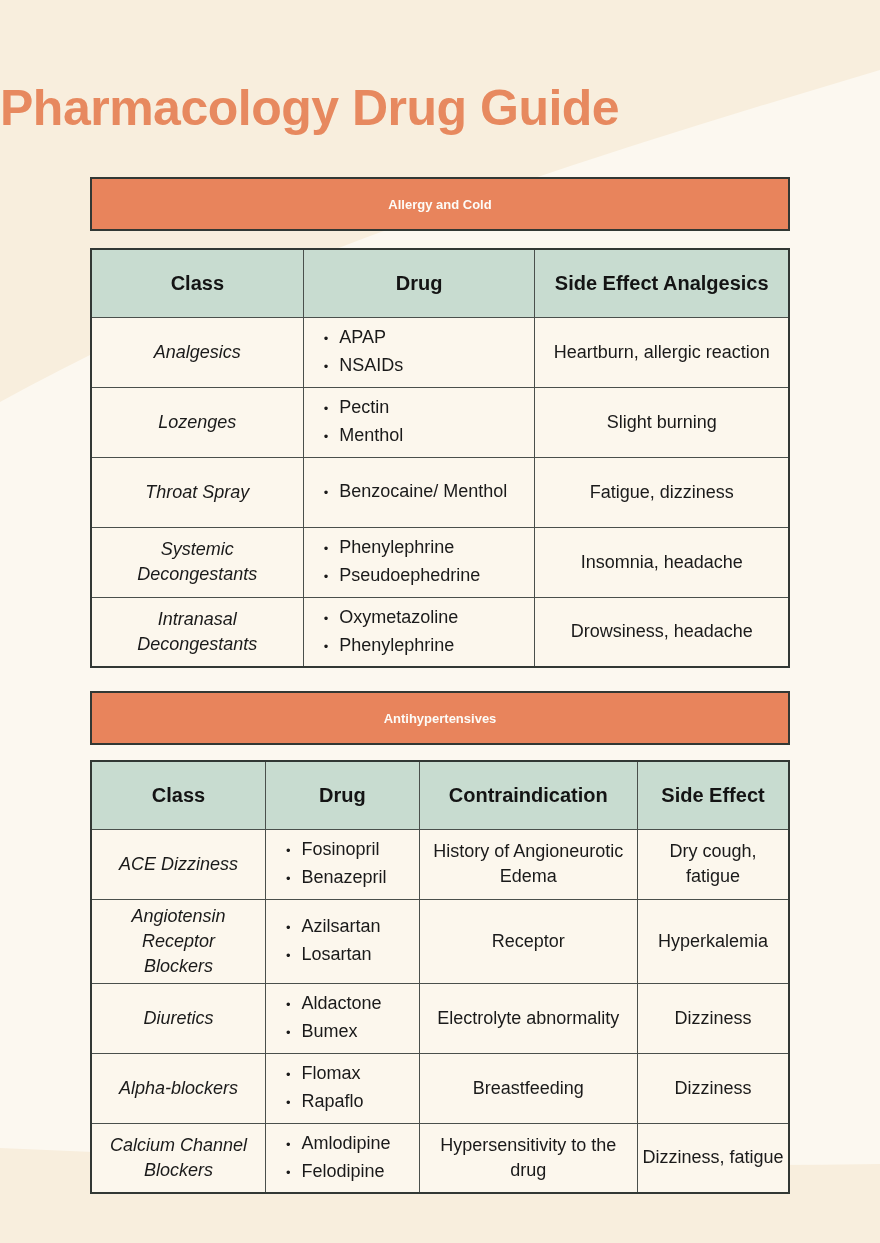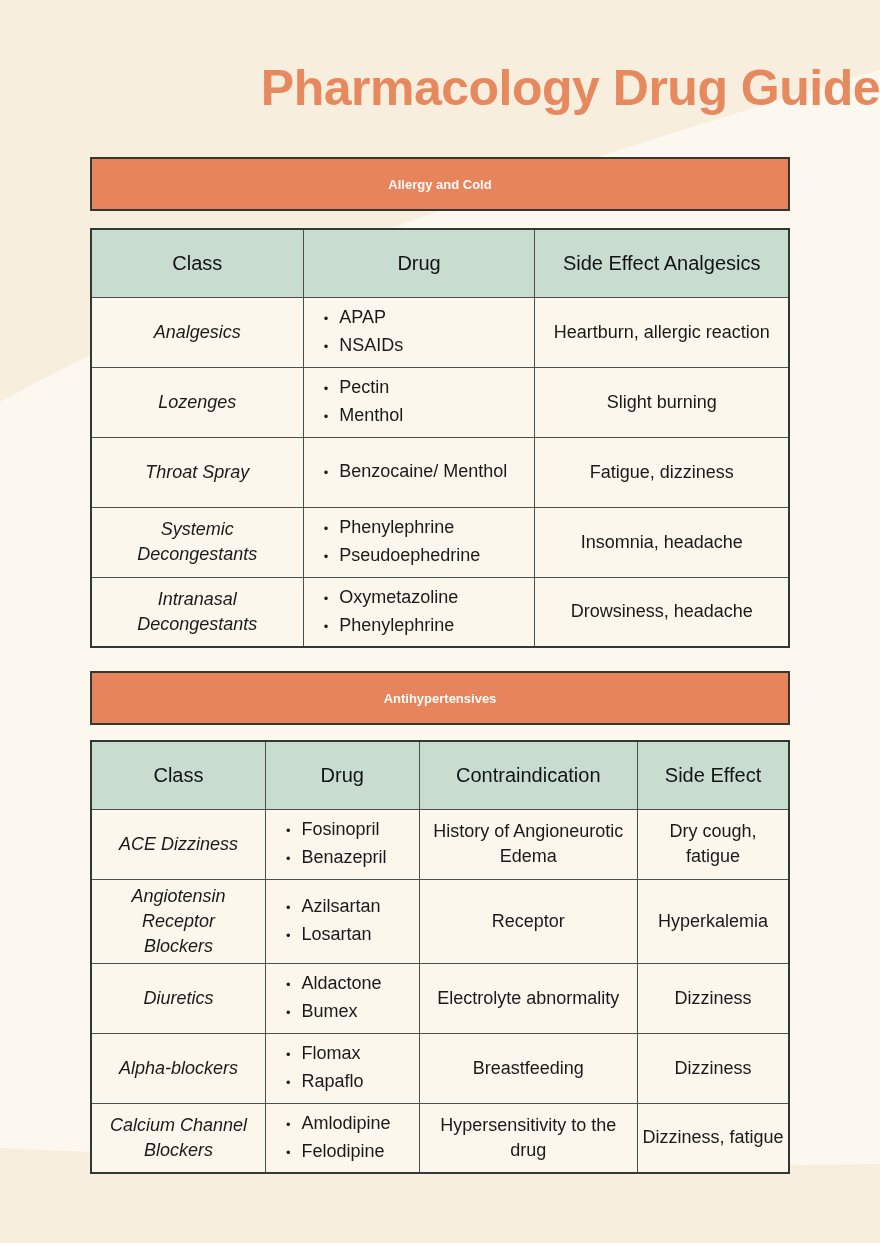--- a/index.html
+++ b/index.html
@@ -21,22 +21,22 @@
     background:var(--page-cream);
     font-family:"Liberation Sans", sans-serif;
     color:var(--text-dark);
     overflow:hidden;
   }
   .bg-wave{
     position:absolute;inset:0;width:880px;height:1243px;z-index:0;
   }
   .content{position:relative;z-index:1;}
   h1.page-title{
-    padding-top:56px;
-    text-align:right;
+    padding-top:76px;
+    text-align:left;
     font-size:50px;
     font-weight:bold;
     letter-spacing:-0.5px;
     color:var(--title-orange);
     line-height:1.3;
   }
   .section-bar{
     width:700px;
     margin:0 auto;
     height:54px;
@@ -57,21 +57,21 @@
     border:2px solid var(--border-dark);
   }
   table.drug-table.second{margin-top:15px;}
   th,td{
     border:1px solid var(--border-inner);
     text-align:center;
     vertical-align:middle;
   }
   th{
     background:var(--header-green);
-    font-size:20px;font-weight:normal;
+    font-size:20px;font-weight:bold;
     height:68px;
     color:#141414;
   }
   td{
     background:var(--cell-cream);
     font-size:18px;
     height:70px;
     line-height:25px;
     padding:4px;
   }

